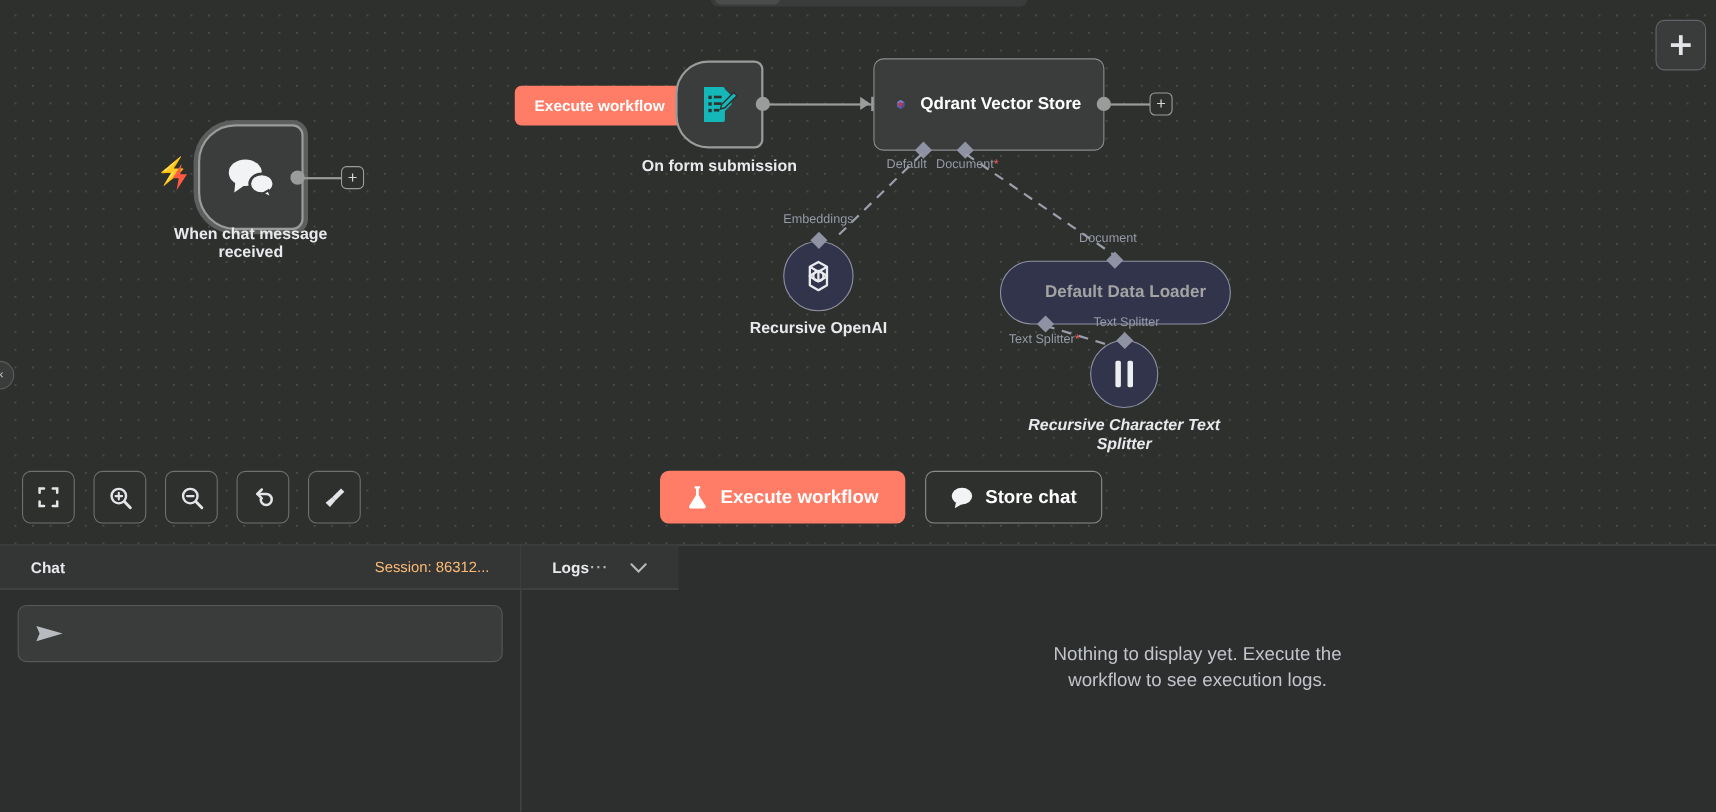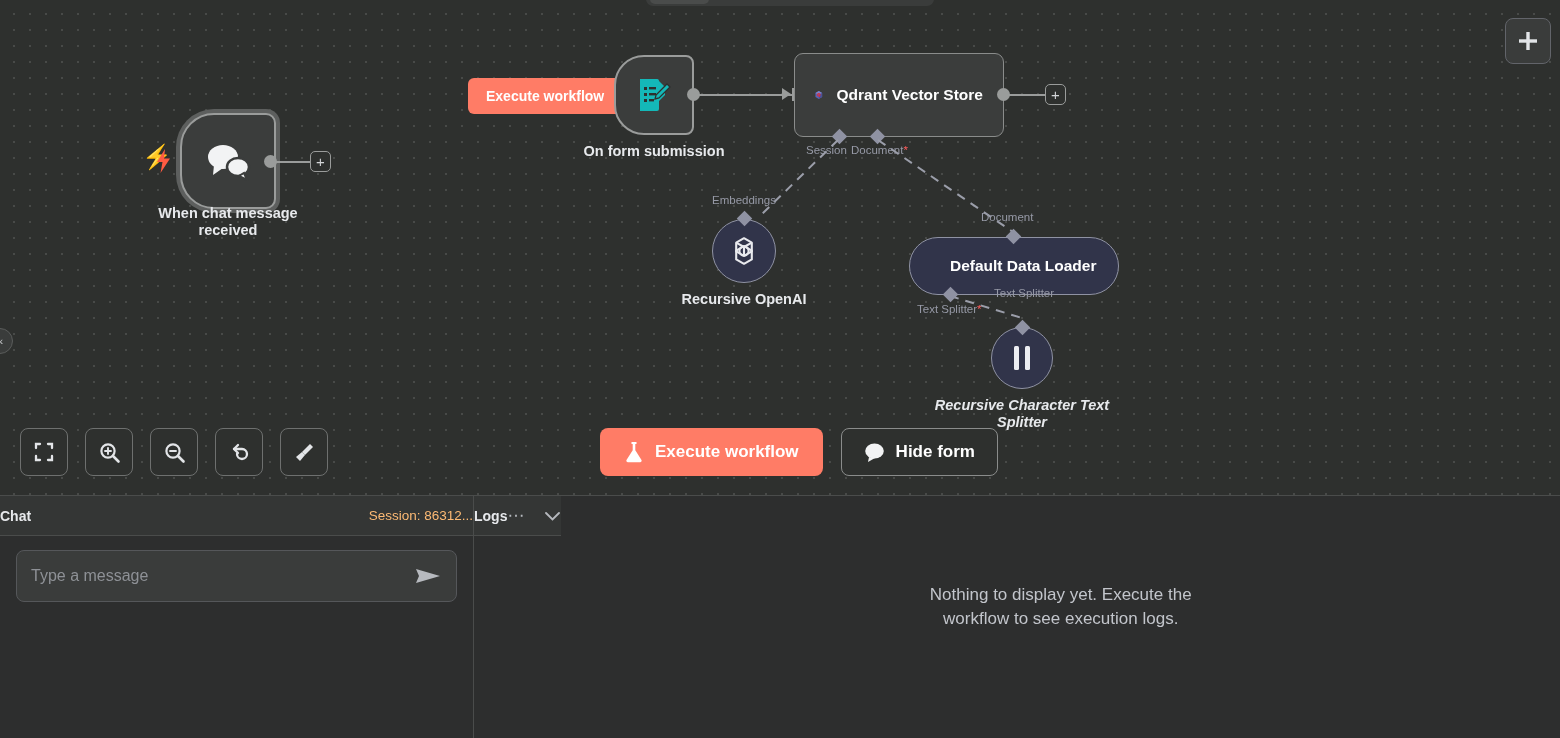--- a/index.html
+++ b/index.html
@@ -102,21 +102,21 @@
     display: flex; align-items: center; justify-content: center;
   }
 
   
   .pill-node {
     background: #31344a;
     border: 1.5px solid #8f92a3;
     border-radius: 999px;
     display: flex; align-items: center; gap: 14px;
     padding: 0 26px;
-    color: #ffffff; font-weight: 700; font-size: 15.5px;
+    color: #a3a3a3; font-weight: 700; font-size: 15.5px;
     white-space: nowrap;
   }
 
   
   .dot {
     position: absolute; width: 13px; height: 13px; border-radius: 50%;
     background: #9a9c9b;
   }
   .diamond {
     position: absolute; width: 11px; height: 11px;
@@ -185,21 +185,21 @@
     width: 1560px; height: 243px;
     display: flex;
     border-top: 1px solid #4a4c4b;
     background: #2d2e2e;
   }
   .panel-chat { width: 474px; border-right: 1px solid #4a4c4b; display: flex; flex-direction: column; }
   .panel-logs { flex: 1; display: flex; }
 
   .panel-head {
     height: 40px; display: flex; align-items: center;
-    padding: 0 0; border-bottom: 1px solid #4a4c4b;
+    padding: 0 28px; border-bottom: 1px solid #4a4c4b;
     background: #343635;
   }
   .panel-title { font-size: 14px; color: #e7e9ec; font-weight: 600; }
   .session {
     margin-left: auto; font-size: 13.5px; color: #fdba74;
   }
   .head-icons { margin-left: auto; display: flex; align-items: center; gap: 20px; color: #b5b8bd; }
 
   .chat-body { flex: 1; padding: 26px 18px 0 18px; }
   .chat-msg { display: flex; gap: 16px; align-items: flex-start; }
@@ -305,21 +305,21 @@
           <rect x="19" y="19" width="4.5" height="10" fill="#dc2a3c"></rect>
         </svg>
         <span>Qdrant Vector Store</span>
       </div>
       <div class="dot" style="left:203px; top:35px;"></div>
       <div class="conn-line" style="left:215px; top:41px; width:38px;"></div>
       <div class="plus-btn" style="left:251px; top:31px;">+</div>
 
       <div class="diamond" style="left:40px; top:78px;"></div>
       <div class="diamond" style="left:78px; top:78px;"></div>
-      <div class="port-label" style="left:12px; top:91px;">Session</div>
+      <div class="port-label" style="left:12px; top:91px;">Default</div>
       <div class="port-label" style="left:57px; top:91px;">Document<span class="req">*</span></div>
     </div>
 
     <svg style="position:absolute; left:0; top:0; width:1560px; height:495px; pointer-events:none;">
       <path d="M838 140 L762 214" stroke="#9b9eaa" stroke-width="2" stroke-dasharray="9 7" fill="none"></path>
       <path d="M878 140 L1013 232" stroke="#9b9eaa" stroke-width="2" stroke-dasharray="9 7" fill="none"></path>
       <path d="M950 296 L1022 318" stroke="#9b9eaa" stroke-width="2" stroke-dasharray="9 7" fill="none"></path>
     </svg>
 
     <div class="node" style="left:712px; top:219px;">
@@ -351,21 +351,21 @@
         </svg>
         <span>Default Data Loader</span>
       </div>
       <div class="diamond" style="left:99px; top:-6px;"></div>
       <div class="port-label" style="left:72px; top:-26px;">Document</div>
       <div class="diamond" style="left:36px; top:52px;"></div>
       <div class="port-label" style="left:8px; top:66px;">Text Splitter<span class="req">*</span></div>
       <div class="port-label" style="left:85px; top:50px;">Text Splitter</div>
     </div>
 
-    <div class="node" style="left:991px; top:327px;font-style:italic;">
+    <div class="node" style="left:991px; top:309px;font-style:italic;">
       <div class="circle-node" style="width:62px; height:62px;">
         <svg width="26" height="30" viewBox="0 0 26 30">
           <rect x="5" y="3" width="5" height="24" rx="1.5" fill="#eceef2"></rect>
           <rect x="16" y="3" width="5" height="24" rx="1.5" fill="#eceef2"></rect>
         </svg>
       </div>
       <div class="diamond" style="left:26px; top:-5px;"></div>
       <div class="node-label" style="top:70px; width:200px; white-space:normal;">Recursive Character Text Splitter</div>
     </div>
 
@@ -413,35 +413,34 @@
         <svg width="20" height="22" viewBox="0 0 20 22">
           <path d="M7.5 1 h5 v2 h-1.2 v6.2 L17.5 19 a1.6 1.6 0 0 1 -1.4 2.3 H3.9 A1.6 1.6 0 0 1 2.5 19 L8.7 9.2 V3 H7.5 Z" fill="#fff"></path>
         </svg>
         <span>Execute workflow</span>
       </button>
       <button class="btn-hide">
         <svg width="21" height="20" viewBox="0 0 21 20">
           <ellipse cx="10.5" cy="9" rx="9.3" ry="7.6" fill="#f2f3f4"></ellipse>
           <path d="M5 15 L4 20 L11 16 Z" fill="#f2f3f4"></path>
         </svg>
-        <span>Hide form</span>
+        <span>Store chat</span>
       </button>
     </div>
   </div>
 
   <div class="panels">
 
     <div class="panel-chat">
       <div class="panel-head">
         <span class="panel-title">Chat</span>
         <span class="session">Session: 86312...</span>
       </div>
       <div class="chat-input-wrap">
         <div class="chat-input">
-          <input type="text" placeholder="Type a message" style="">
           <span class="send-btn">
             <svg width="28" height="22" viewBox="0 0 28 22">
               <path d="M2 4 L26 11 L2 18 L5 11 Z" fill="#b7babf"></path>
             </svg>
           </span>
         </div>
       </div>
     </div>
 
     <div class="panel-logs">

